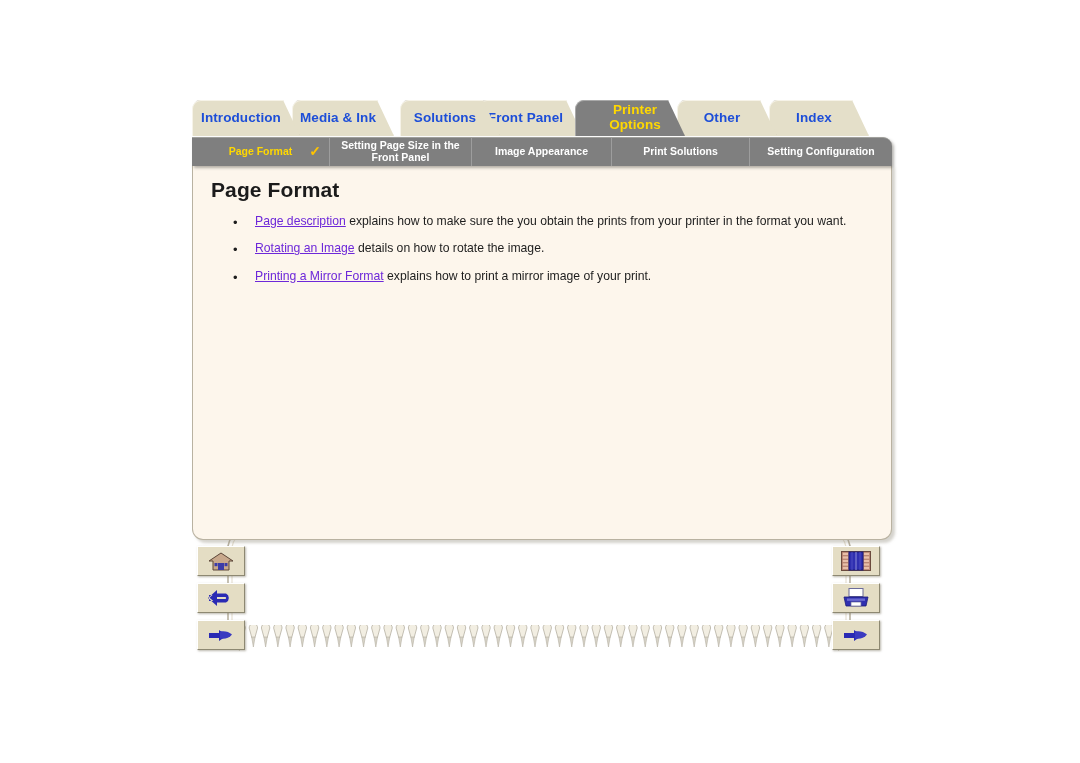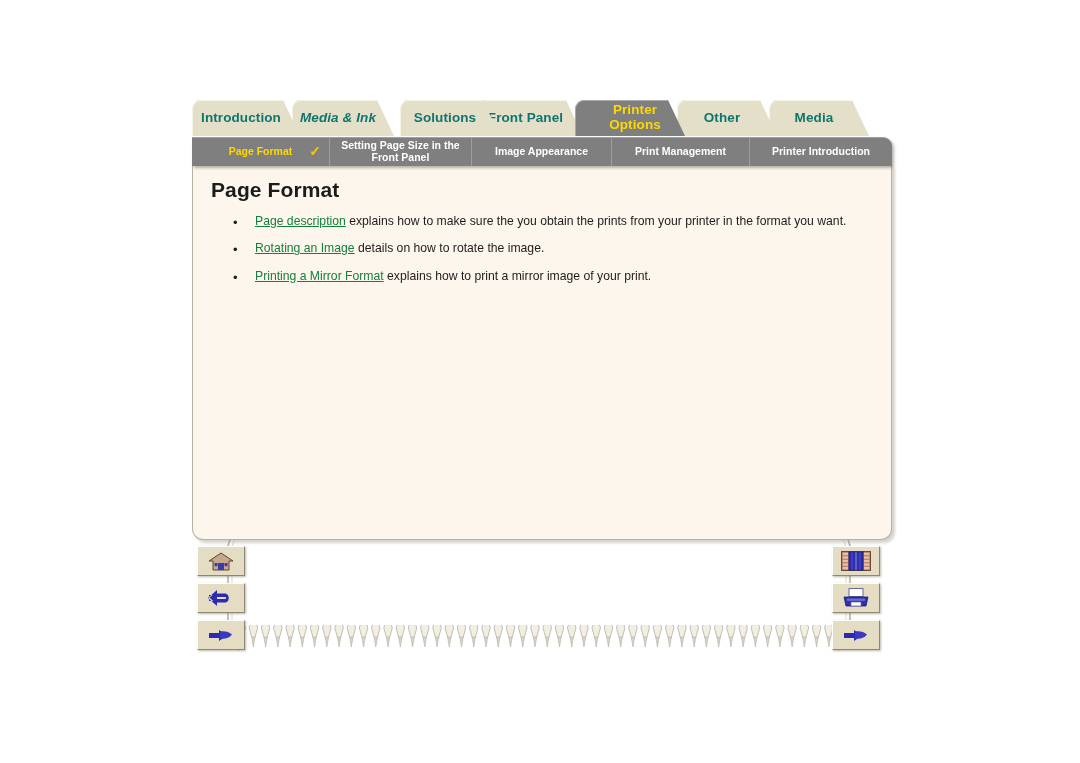--- a/index.html
+++ b/index.html
@@ -30,21 +30,21 @@
     left: 0;
     top: 0;
     width: 720px;
     height: 42px;
   }
   .tab {
     position: absolute;
     top: 4px;
     height: 36px;
     box-sizing: border-box;
-    color: #0f766e;
+    color: #1d4ed8;
     font-size: 13.5px;
     font-weight: bold;
     letter-spacing: .1px;
     display: flex;
     align-items: center;
     justify-content: center;
     text-align: center;
     line-height: 1.08;
     cursor: pointer;
     user-select: none;
@@ -77,21 +77,21 @@
     border-left: 1px solid #a9a9a9;
     box-shadow: 2px -1px 2px rgba(60,58,50,.35);
   }
   .tab.t1 { left: 12px;  width: 108px; }
   .tab.t2 { left: 112px; width: 102px; }
   .tab.t3 { left: 220px; width: 100px; }
   .tab.t4 { left: 298px; width: 105px; }
   .tab.t5 { left: 395px; width: 110px; padding-left: 20px; }
   .tab.t6 { left: 497px; width: 100px; }
   .tab.t7 { left: 589px; width: 100px; }
-  .tab.t1 { z-index: 7; } .tab.t2 { z-index: 6; font-style: italic; } .tab.t3 { z-index: 5; }
+  .tab.t1 { z-index: 7; } .tab.t2 { z-index: 6; } .tab.t3 { z-index: 5; }
   .tab.t4 { z-index: 4; } .tab.t6 { z-index: 2; text-align: right; } .tab.t7 { z-index: 1; }
 
   
   #subnav {
     position: absolute;
     left: 12px;
     top: 41px;
     width: 700px;
     height: 29px;
     background: #7f7f7f;
@@ -171,21 +171,21 @@
     line-height: 1.25;
   }
   #bullets li .dot {
     position: absolute;
     left: 40px;
     top: 1px;
     font-size: 13px;
     color: #1d1d1d;
   }
   #bullets li a {
-    color: #15803d;
+    color: #6d28d9;
   }
 
   
   #spiralband {
     position: absolute;
     left: 55px;
     top: 529px;
     width: 600px;
     height: 28px;
     z-index: 12;
@@ -249,40 +249,40 @@
     <div class="tab t5 active">
       <span class="tabskin"></span>
       <span class="tablabel">Printer Options</span>
     </div>
     <div class="tab t6">
       <span class="tabskin"></span>
       <span class="tablabel">Other</span>
     </div>
     <div class="tab t7">
       <span class="tabskin"></span>
-      <span class="tablabel">Media</span>
+      <span class="tablabel">Index</span>
     </div>
   </div>
 
   <div id="subnav">
     <div class="subitem si1 current">
       <span>Page Format</span>
       <span class="chk">✓</span>
     </div>
     <div class="subitem si2">
       <span>Setting Page Size in the Front Panel</span>
     </div>
     <div class="subitem si3">
       <span>Image Appearance</span>
     </div>
     <div class="subitem si4">
-      <span>Print Management</span>
+      <span>Print Solutions</span>
     </div>
     <div class="subitem si5">
-      <span>Printer Introduction</span>
+      <span>Setting Configuration</span>
     </div>
   </div>
 
   <div id="page">
     <div id="pagetitle">Page Format</div>
     <ul id="bullets">
       <li>
         <span class="dot">•</span>
         <a href="#">Page description</a><span> explains how to make sure the you obtain the prints from your printer in the format you want.</span>
       </li>

